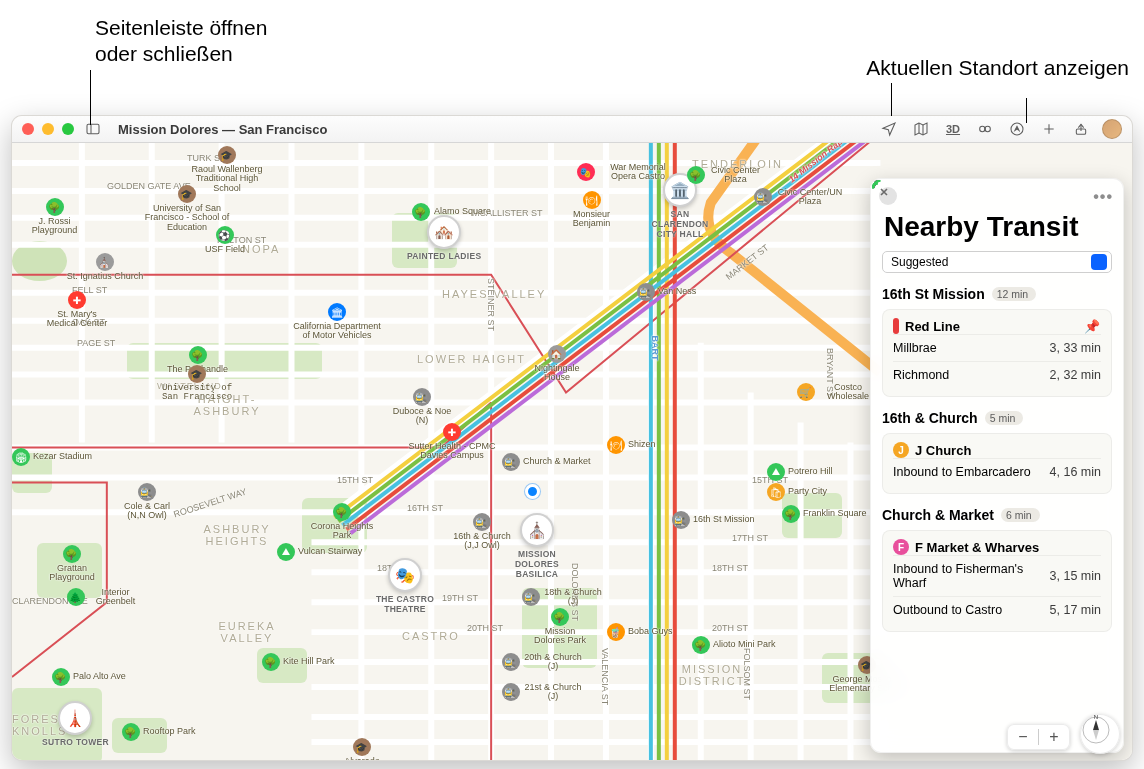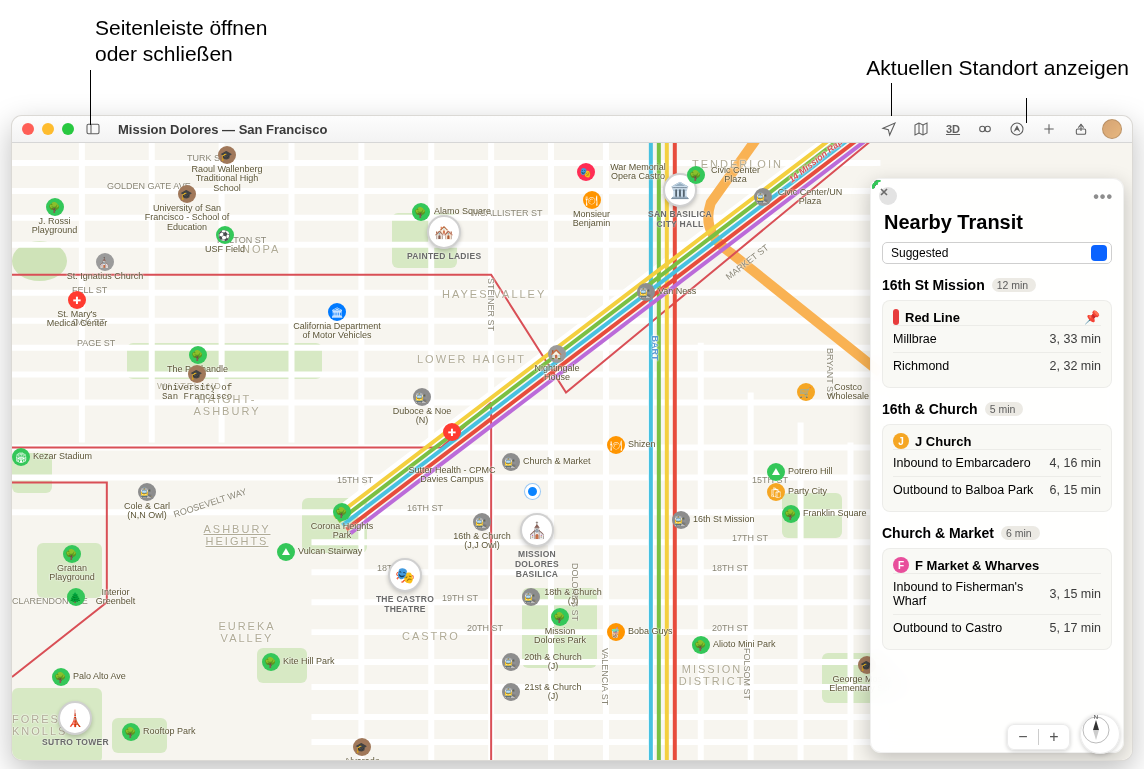--- a/index.html
+++ b/index.html
@@ -28,21 +28,21 @@
   .pin.green{background:#34c759;} .pin.red{background:#ff3b30;} .pin.blue{background:#007aff;} .pin.orange{background:#ff9500;} .pin.brown{background:#a0785a;} .pin.pink{background:#ff2d55;}
   .park{position:absolute;background:#d7e9c4;border-radius:6px;}
   .bigpoi{position:absolute;display:flex;flex-direction:column;align-items:center;}
   .bigpoi .disc{width:34px;height:34px;border-radius:50%;background:#fff;border:2px solid #d0d0d0;display:flex;align-items:center;justify-content:center;font-size:16px;box-shadow:0 2px 4px rgba(0,0,0,.2);}
   .bigpoi .cap{font-size:8.5px;font-weight:600;color:#6a6a6a;text-align:center;margin-top:2px;letter-spacing:.3px;text-shadow:0 0 2px #fff;}
   .userdot{position:absolute;width:15px;height:15px;border-radius:50%;background:#0a84ff;border:3px solid #fff;box-shadow:0 0 0 1px rgba(10,132,255,.4);}
   
   .card{position:absolute;right:8px;top:35px;width:254px;height:575px;background:rgba(255,255,255,.94);backdrop-filter:blur(10px);border-radius:11px;box-shadow:0 6px 20px rgba(0,0,0,.22);padding:10px 11px 8px;overflow:hidden;border:1px solid rgba(0,0,0,.06);}
   .card .xbtn{position:absolute;left:8px;top:8px;width:18px;height:18px;border-radius:50%;background:#e3e3e3;color:#6a6a6a;display:flex;align-items:center;justify-content:center;}
   .card .dots{position:absolute;right:10px;top:9px;color:#8d8d8d;letter-spacing:1px;font-weight:700;}
-  .card h1{font-size:20px;font-weight:700;margin:22px 0 8px 2px;}
+  .card h1{font-size:28px;font-weight:700;margin:22px 0 8px 2px;}
   .select{height:22px;border:1px solid #cfcfcf;border-radius:5px;display:flex;align-items:center;justify-content:space-between;padding:0 4px 0 8px;font-size:12px;background:#fff;}
   .select .chev{width:16px;height:16px;background:#0a63ff;border-radius:4px;display:flex;align-items:center;justify-content:center;}
   .select .chev svg{width:10px;height:10px;stroke:#fff;stroke-width:2;fill:none;}
   .station{margin-top:13px;}
   .station .hdr{display:flex;align-items:center;gap:7px;}
   .station .name{font-size:14px;font-weight:700;}
   .walk{background:#eceae4;border-radius:10px;padding:1px 8px 1px 5px;font-size:10.5px;color:#5c5c5c;display:flex;align-items:center;gap:3px;}
   .walk svg{width:9px;height:11px;fill:#5c5c5c;}
   .linebox{margin-top:7px;background:rgba(248,247,243,.8);border:1px solid rgba(0,0,0,.05);border-radius:8px;padding:8px 10px;}
   .linehdr{display:flex;align-items:center;gap:6px;font-size:13px;font-weight:600;}
@@ -215,21 +215,21 @@
         <path d="M335 387 L882 -30" stroke="#e74c3c"></path>
         <path d="M339 391 L886 -26" stroke="#bb6bd9"></path>
       </g>
     </svg>
 
     <div class="lbl area" style="left:230px;top:100px;">NOPA</div>
     <div class="lbl area" style="left:430px;top:145px;">HAYES VALLEY</div>
     <div class="lbl area" style="left:680px;top:15px;">TENDERLOIN</div>
     <div class="lbl area" style="left:405px;top:210px;">LOWER HAIGHT</div>
     <div class="lbl area" style="left:175px;top:250px;width:80px;white-space:normal;text-align:center;">HAIGHT-ASHBURY</div>
-    <div class="lbl area" style="left:185px;top:380px;width:80px;white-space:normal;text-align:center;text-decoration:underline;">ASHBURY HEIGHTS</div>
+    <div class="lbl area" style="left:185px;top:380px;width:80px;white-space:normal;text-align:center;">ASHBURY HEIGHTS</div>
     <div class="lbl area" style="left:200px;top:477px;width:70px;white-space:normal;text-align:center;">EUREKA VALLEY</div>
     <div class="lbl area" style="left:390px;top:487px;">CASTRO</div>
     <div class="lbl area" style="left:660px;top:520px;width:80px;white-space:normal;text-align:center;">MISSION DISTRICT</div>
     <div class="lbl area" style="left:0px;top:570px;width:60px;white-space:normal;">FOREST KNOLLS</div>
     <div class="lbl area" style="left:145px;top:238px;font-size:9px;letter-spacing:1px;">WASTELAND</div>
 
     <div class="lbl st" style="left:175px;top:10px;">TURK ST</div>
     <div class="lbl st" style="left:95px;top:38px;">GOLDEN GATE AVE</div>
     <div class="lbl st" style="left:460px;top:65px;">MCALLISTER ST</div>
     <div class="lbl st" style="left:205px;top:92px;">FULTON ST</div>
@@ -257,21 +257,21 @@
     <div class="lbl st" style="left:770px;top:10px;transform:rotate(-38deg);color:#d94f56;font-weight:700;font-style:italic;">14 Mission Rapid</div>
 
     <div class="userdot" style="left:513px;top:341px;"></div>
 
     <div class="bigpoi" style="left:395px;top:72px;">
         <div class="disc">🏘️</div>
         <div class="cap">PAINTED LADIES</div>
       </div>
     <div class="bigpoi" style="left:633px;top:30px;">
         <div class="disc">🏛️</div>
-        <div class="cap" style="width:70px;">SAN BASILICA CITY HALL</div>
+        <div class="cap" style="width:70px;">SAN CLARENDON CITY HALL</div>
       </div>
     <div class="bigpoi" style="left:495px;top:370px;">
         <div class="disc">⛪</div>
         <div class="cap" style="width:60px;">MISSION DOLORES BASILICA</div>
       </div>
     <div class="bigpoi" style="left:358px;top:415px;">
         <div class="disc">🎭</div>
         <div class="cap" style="width:70px;">THE CASTRO THEATRE</div>
       </div>
     <div class="bigpoi" style="left:30px;top:558px;">
@@ -442,21 +442,21 @@
     <div class="poi" style="left:660px;top:368px;flex-direction:row;gap:3px;">
         <div class="pin" style="background:#8d8d8d;">🚉</div>
         <div class="t">16th St Mission</div>
       </div>
     <div class="poi" style="left:815px;top:513px;">
         <div class="pin brown">🎓</div>
         <div class="t" style="width:80px;">George Moscone Elementary School</div>
       </div>
     <div class="poi" style="left:395px;top:280px;">
         <div class="pin red">✚</div>
-        <div class="t" style="width:90px;margin-top:24px;">Sutter Health - CPMC Davies Campus</div>
+        <div class="t" style="width:90px;">Sutter Health - CPMC Davies Campus</div>
       </div>
 
     <div class="card">
       <div class="xbtn">
           <svg width="10" height="10" viewBox="0 0 10 10">
             <path d="M2 2l6 6M8 2l-6 6" stroke="#6a6a6a" stroke-width="1.6"></path>
           </svg>
         </div>
       <div class="dots">•••</div>
       <h1>Nearby Transit</h1>
@@ -520,29 +520,20 @@
         </div>
         <div class="linebox">
           <div class="linehdr">
               <span class="badge j">J</span>
               <span>J Church</span>
             </div>
           <div class="dest">
               <span class="left">Inbound to Embarcadero</span>
               <span class="rt">
                 <span>4, 16 min</span>
-                <svg class="rssi" viewBox="0 0 12 12">
-                  <path d="M2 10a8 8 0 018-8M2 10a5 5 0 015-5M2 10a2 2 0 012-2"></path>
-                </svg>
-              </span>
-            </div>
-          <div class="dest">
-              <span class="left">Outbound to Balboa Park</span>
-              <span class="rt">
-                <span>6, 15 min</span>
                 <svg class="rssi" viewBox="0 0 12 12">
                   <path d="M2 10a8 8 0 018-8M2 10a5 5 0 015-5M2 10a2 2 0 012-2"></path>
                 </svg>
               </span>
             </div>
         </div>
       </div>
 
       <div class="station">
         <div class="hdr">

